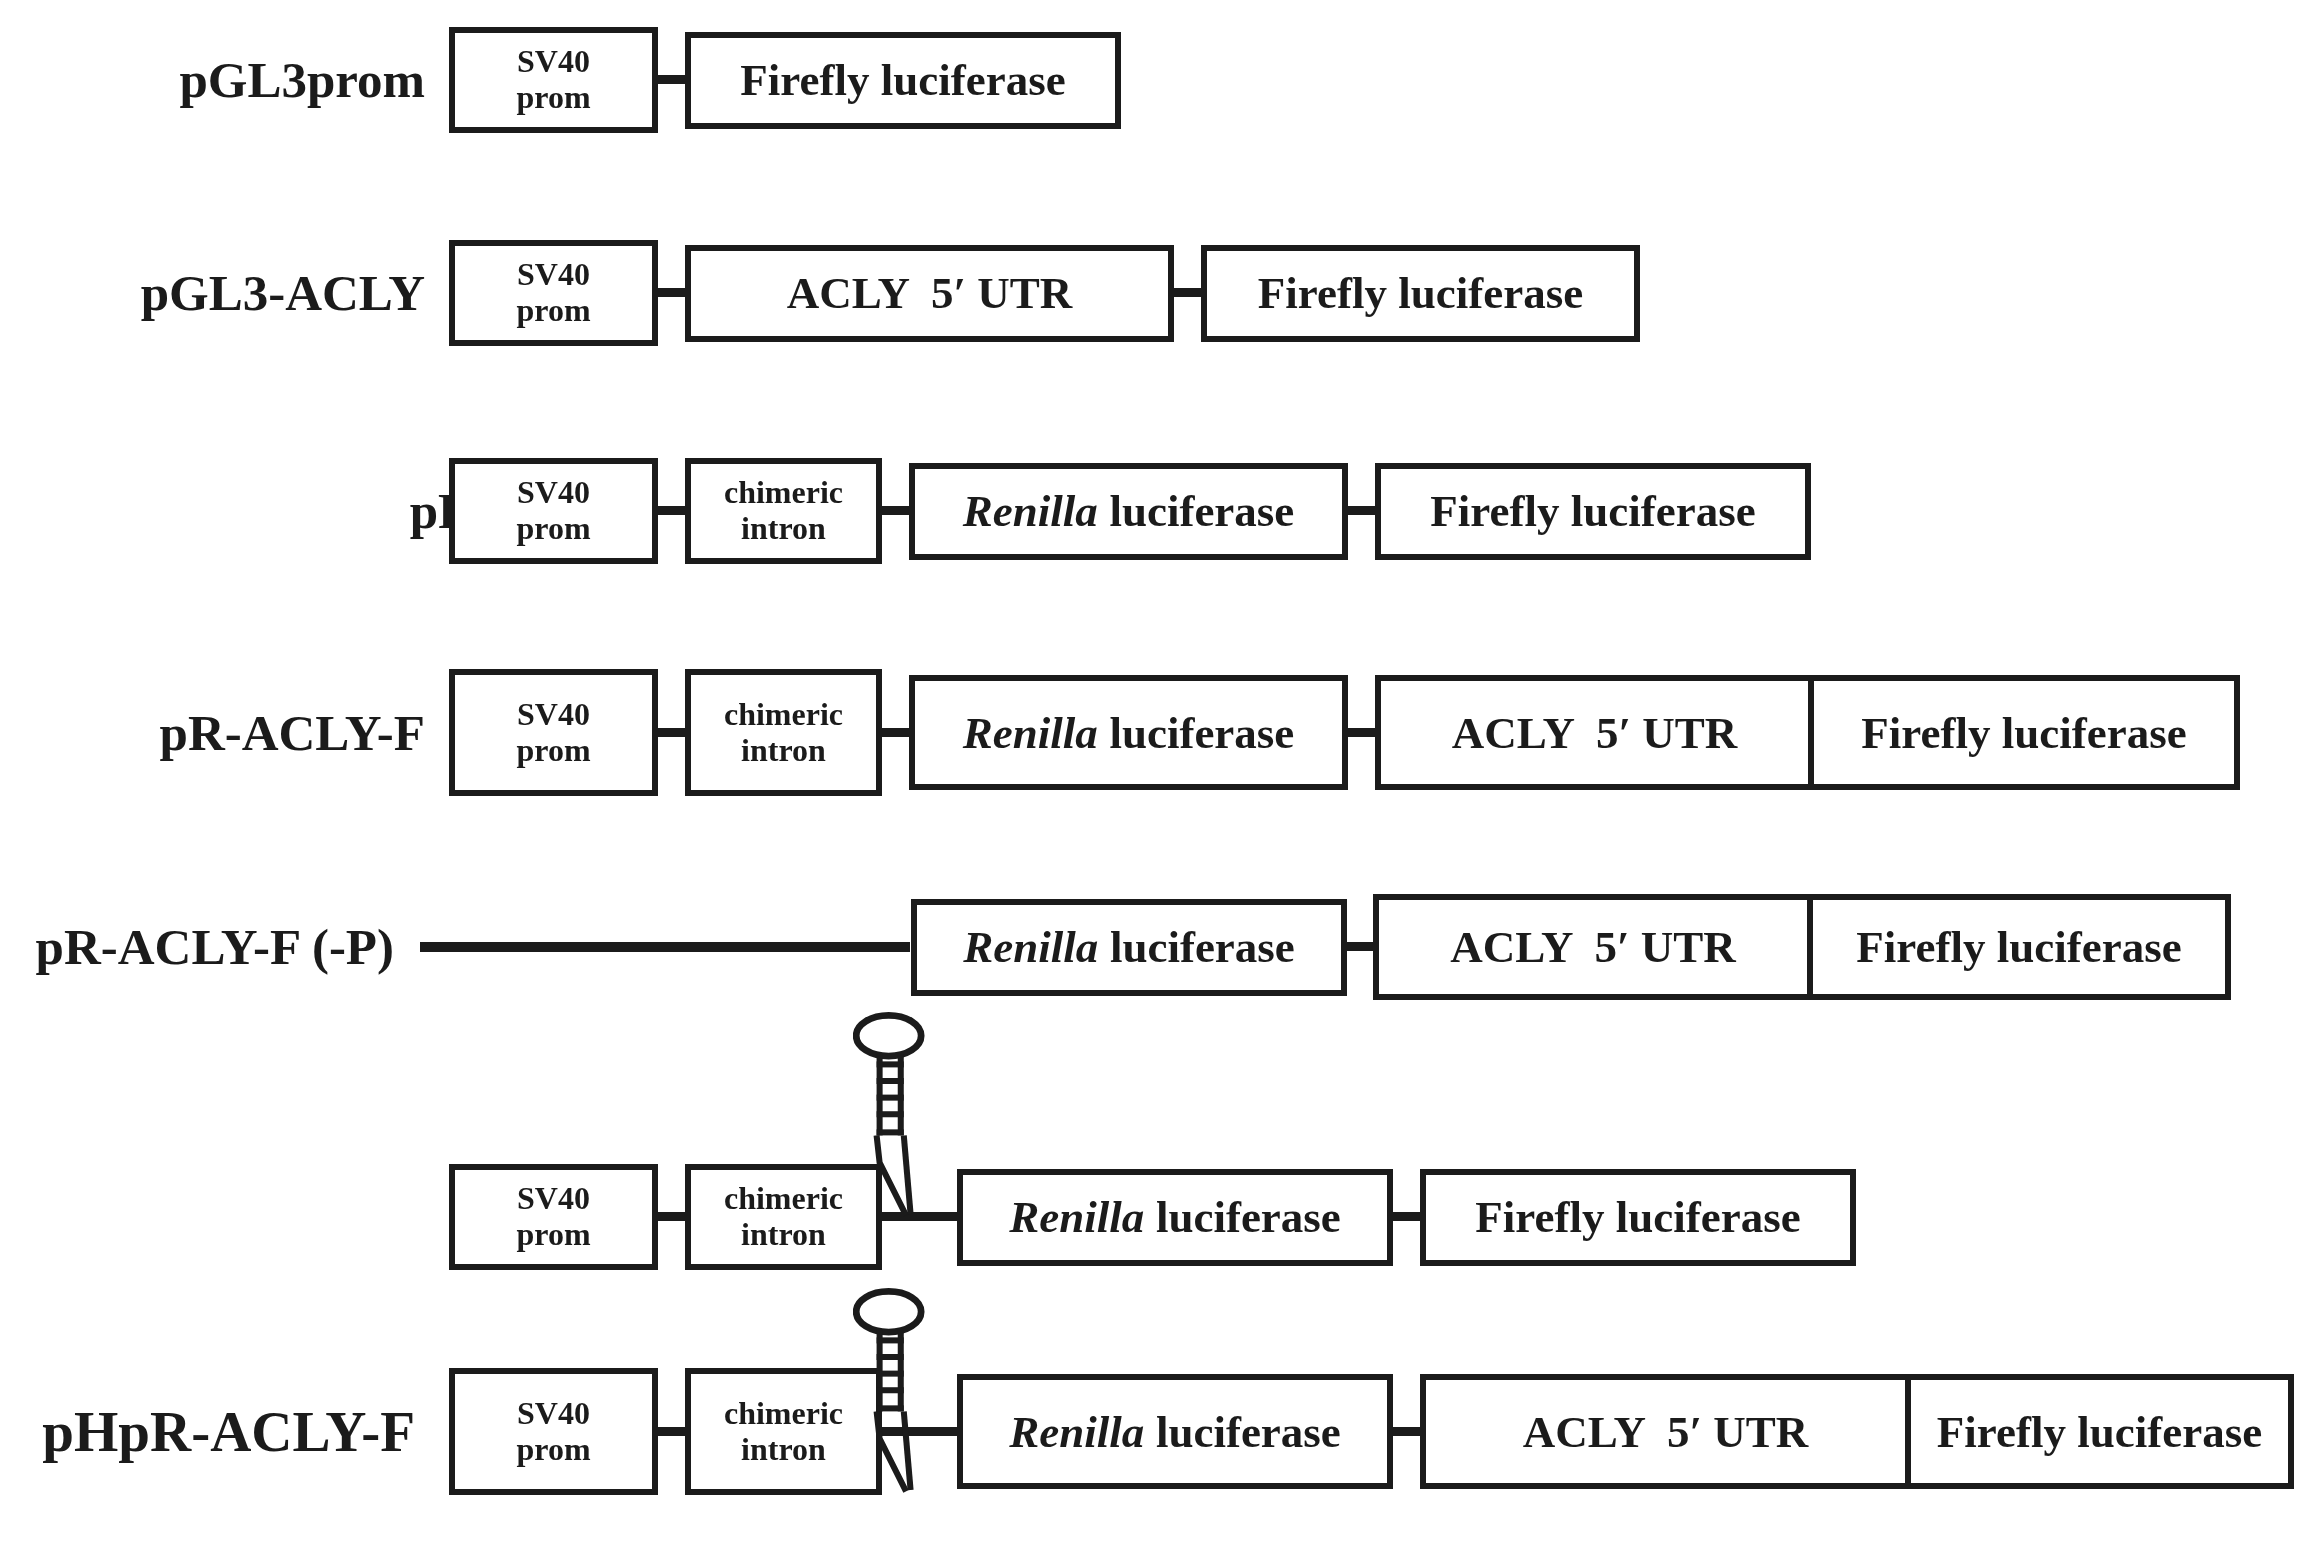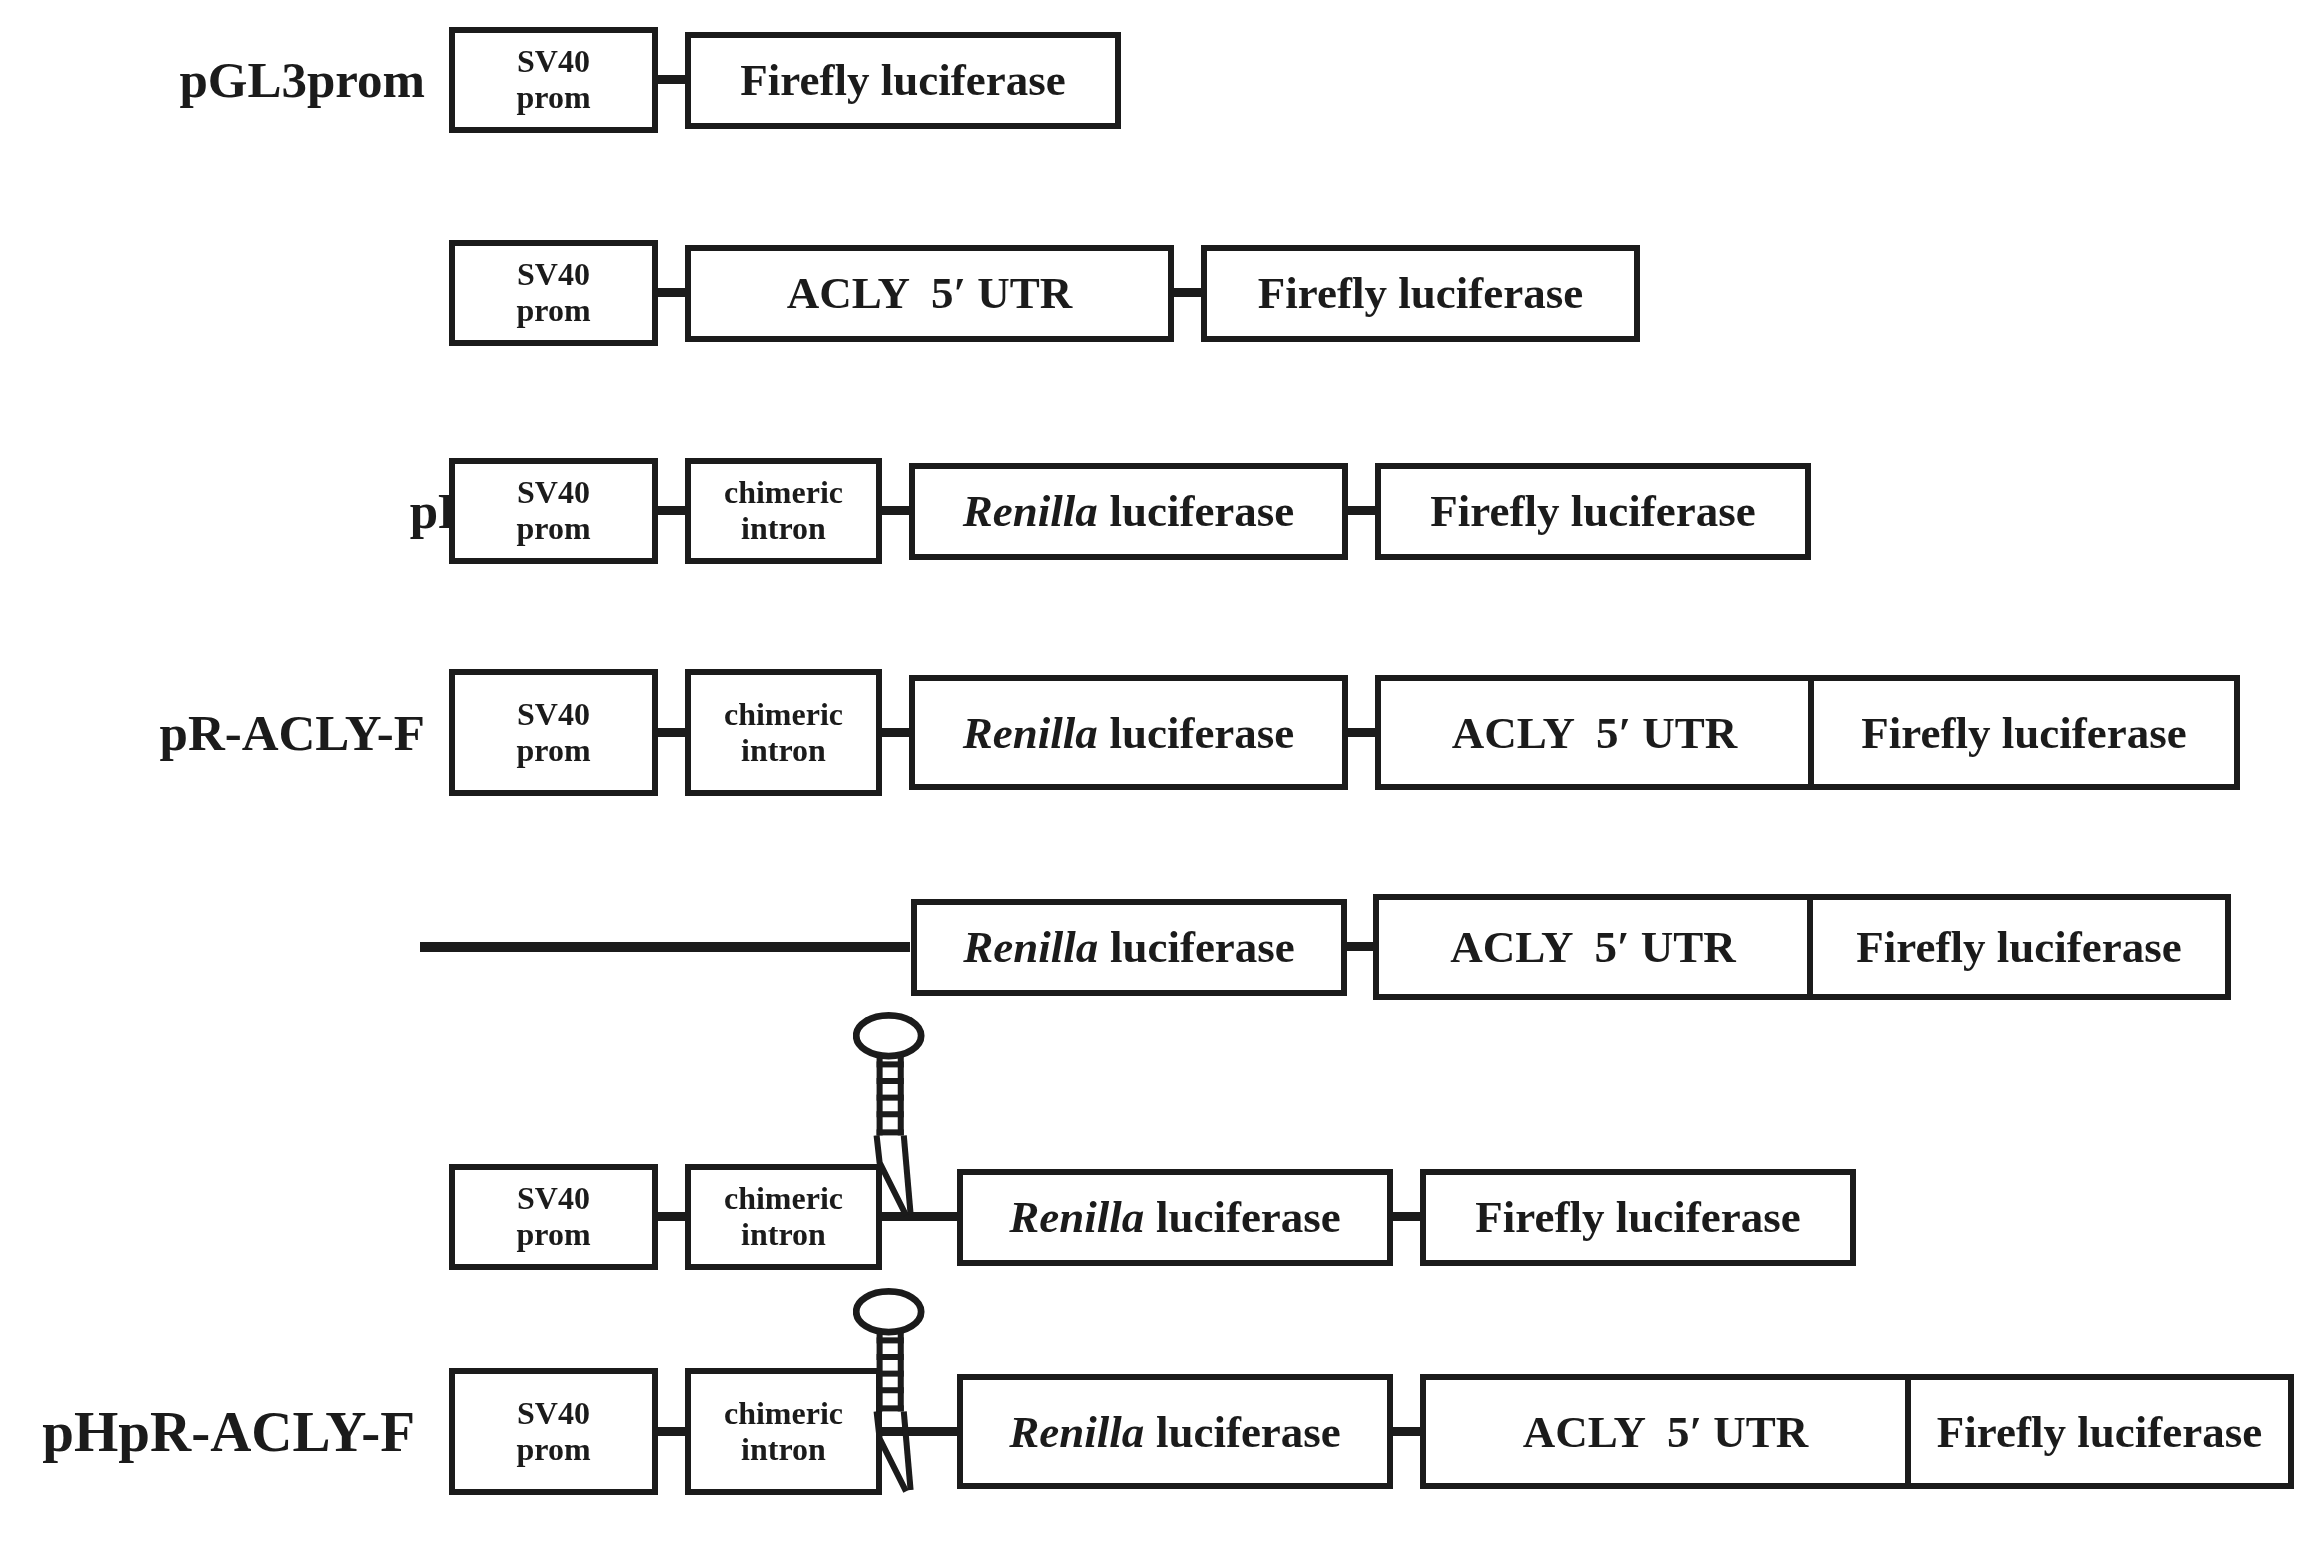--- a/index.html
+++ b/index.html
@@ -63,20 +63,21 @@
         <div>prom</div>
       </div>
     </div>
     <div class="conn" style="left:655px;width:30px"></div>
     <div class="pbox bbox" style="left:685px;width:436px">
       <span>Firefly luciferase</span>
     </div>
   </div>
 
   <div class="row h140" style="top:240px">
+    <div class="clabel" style="right:1894px">pGL3-ACLY</div>
     <div class="pbox sbox" style="left:449px;width:209px">
       <div>
         <div>SV40</div>
         <div>prom</div>
       </div>
     </div>
     <div class="conn" style="left:655px;width:30px"></div>
     <div class="pbox bbox pre" style="left:685px;width:489px">
       <span class="pre">ACLY  5′ UTR</span>
     </div>
@@ -138,20 +139,21 @@
         <span class="pre">ACLY  5′ UTR</span>
       </div>
       <div class="vdiv"></div>
       <div class="cell" style="flex:1 1 auto">
         <span>Firefly luciferase</span>
       </div>
     </div>
   </div>
 
   <div class="row h140" style="top:894px">
+    <div class="clabel" style="right:1925px">pR-ACLY-F (-P)</div>
     <div class="longline" style="left:420px;width:490px"></div>
     <div class="pbox bbox" style="left:911px;width:436px">
       <span class="it">Renilla</span>
       <span>luciferase</span>
     </div>
     <div class="conn" style="left:1343px;width:30px"></div>
     <div class="pbox bbox combined" style="top:0;height:106px;left:1373px;width:858px">
       <div class="cell pre" style="flex:0 0 428px">
         <span class="pre">ACLY  5′ UTR</span>
       </div>

